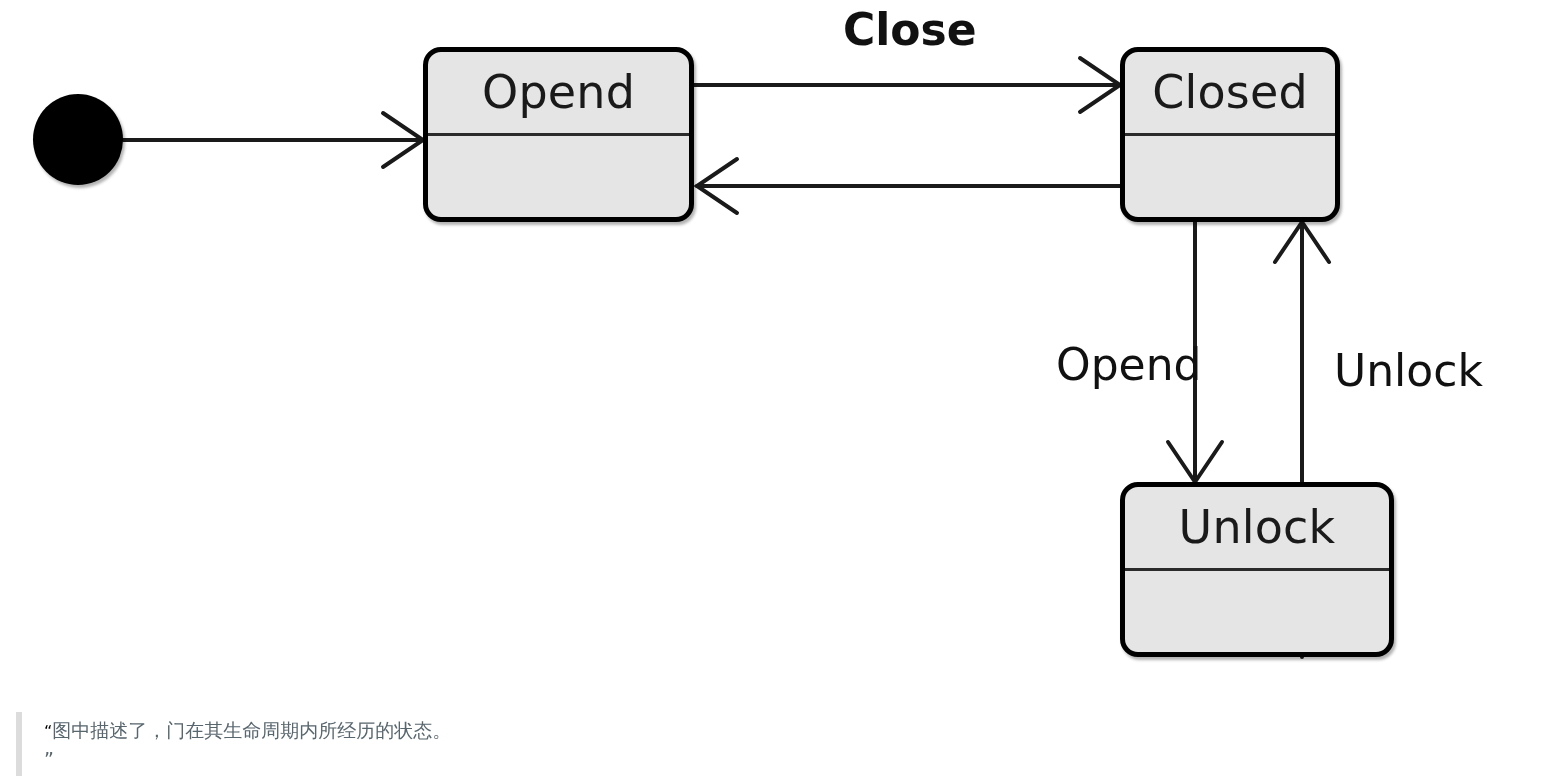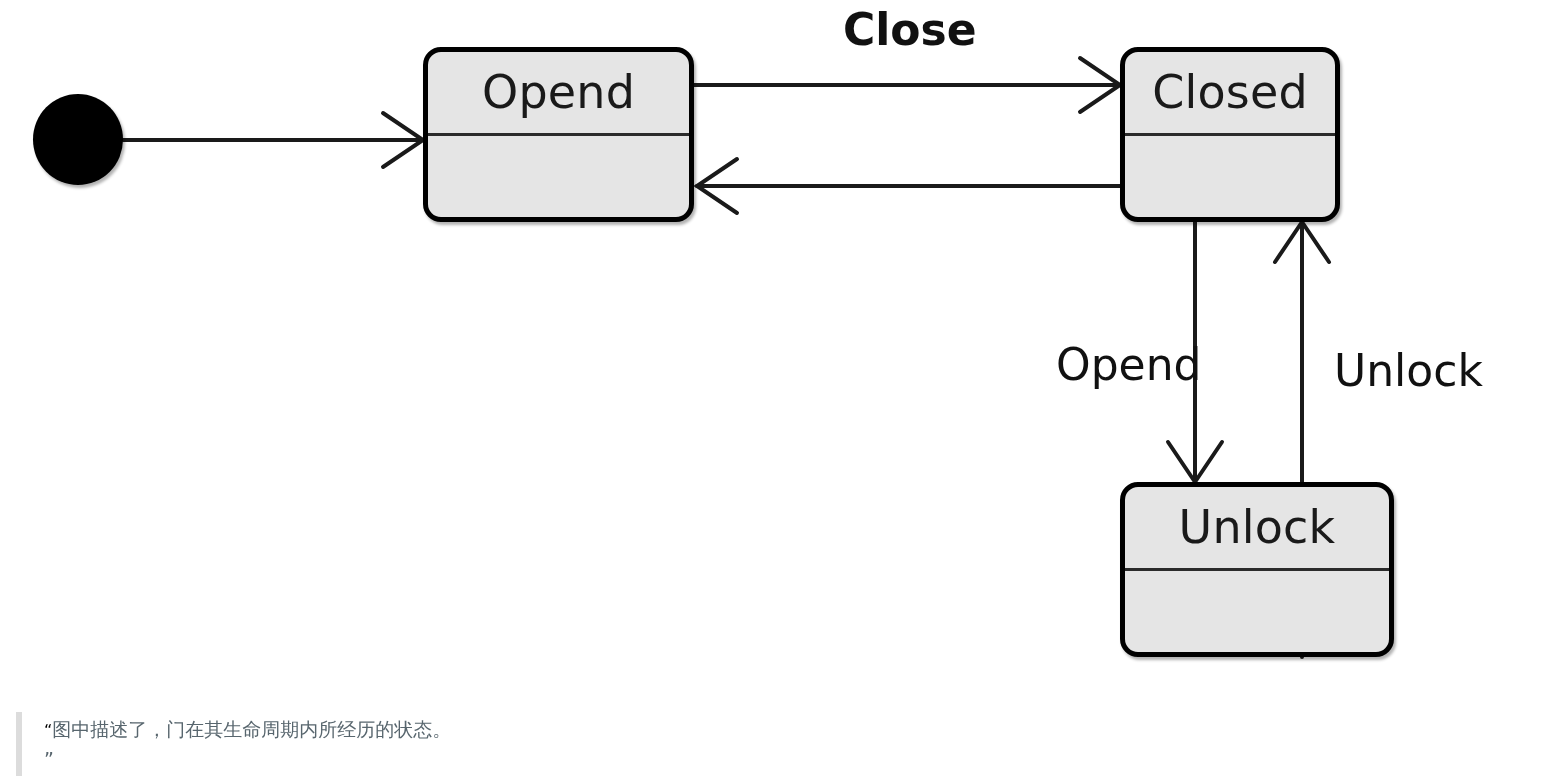--- a/index.html
+++ b/index.html
@@ -92,21 +92,21 @@
     top: 712px;
     width: 1480px;
     border-left: 6px solid #dcdcdc;
     padding: 4px 0 4px 22px;
     box-sizing: border-box;
   }
   #caption-text {
     font-size: 19px;
     color: #58666e;
     line-height: 30px;
-    font-family: Liberation Mono, monospace;
+    font-family: Liberation Sans, sans-serif;
   }
   #caption-close-quote {
     font-size: 19px;
     color: #58666e;
     line-height: 26px;
     display: block;
   }
 </style>
 </head>
 <body>

